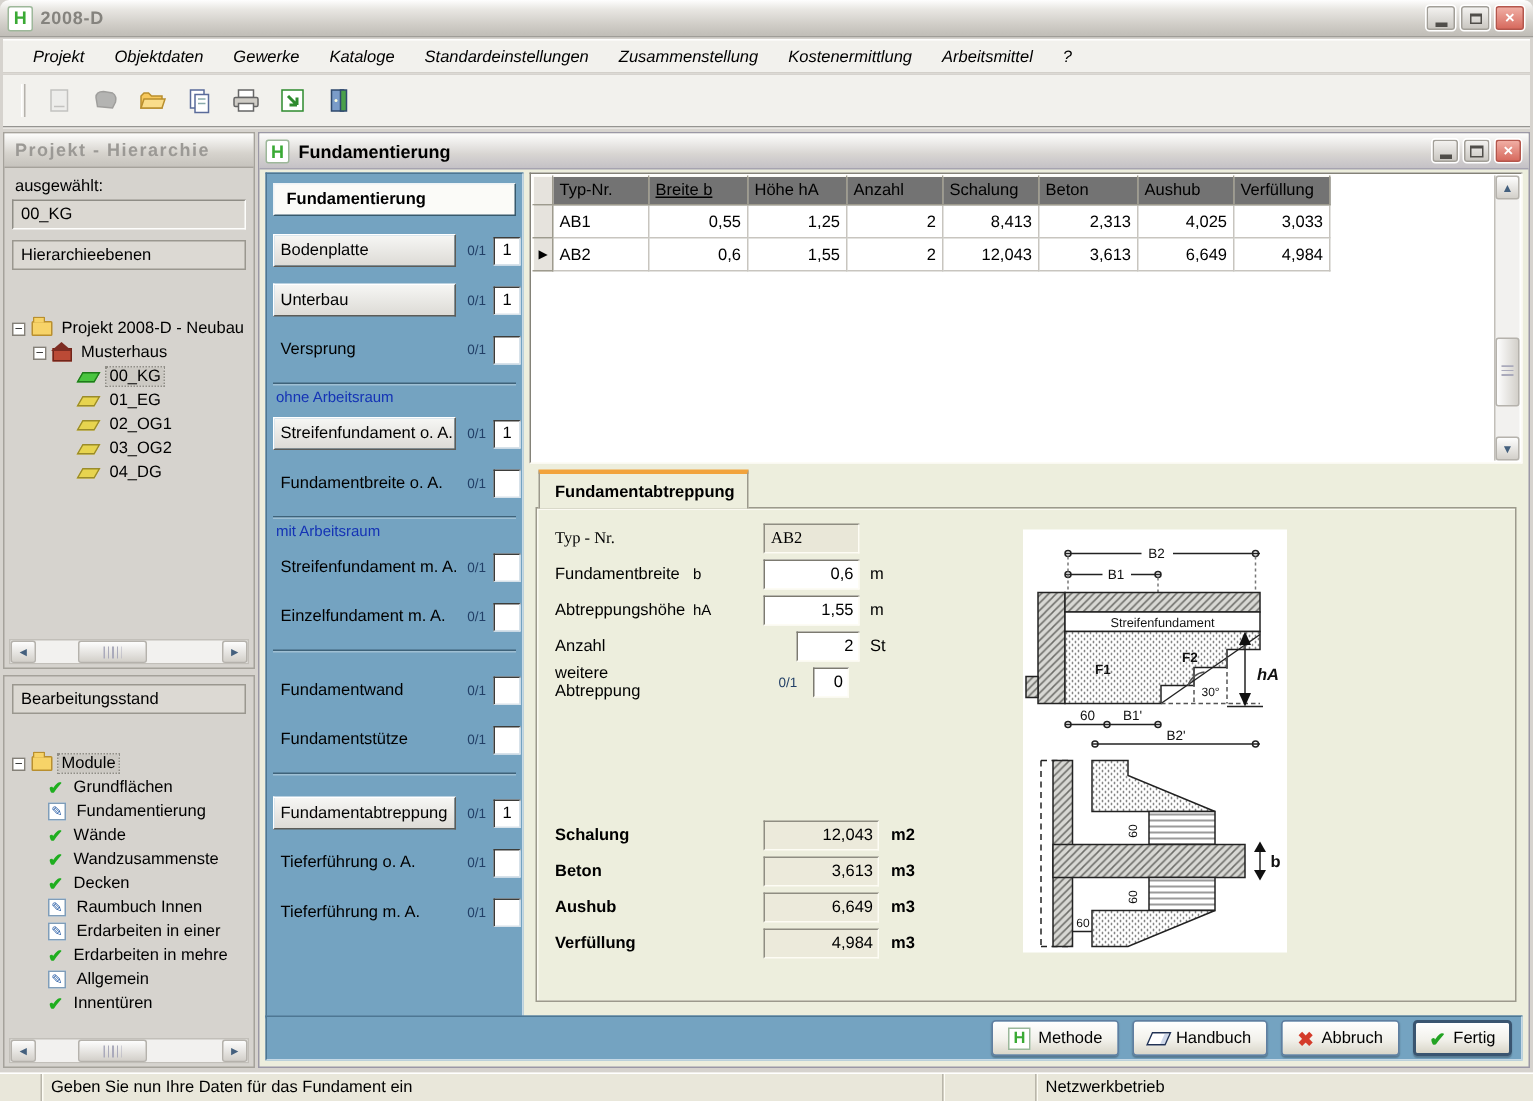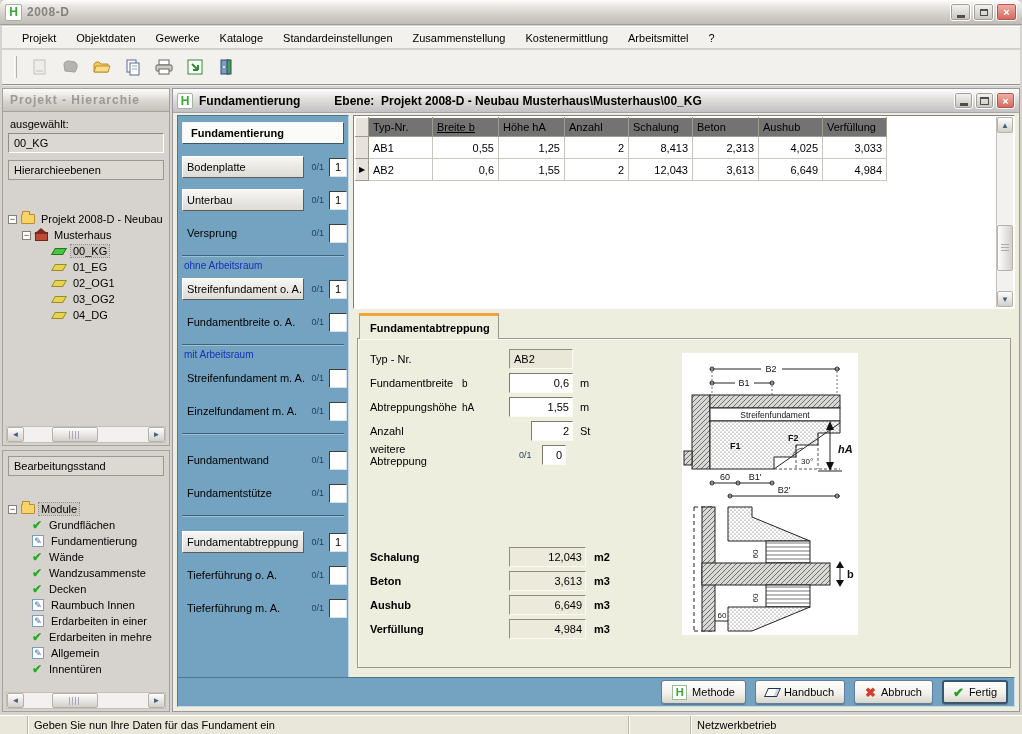--- a/index.html
+++ b/index.html
@@ -33,21 +33,21 @@
   .winbtn.close { background:linear-gradient(180deg,#f2b3a9,#d56559); color:#fff; font-weight:bold; box-shadow:inset 0 0 0 1px #b3564c; }
   .g-min { width:8px; height:3px; background:#504e4a; margin-top:8px; }
   .g-restore { width:8px; height:7px; border:1px solid #504e4a; border-top-width:2px; }
   .g-max { width:9px; height:8px; border:1px solid #504e4a; border-top-width:2px; }
   
   .menubar {
     position:absolute; top:26px; left:2px; right:2px; height:23px;
     background:#f2f1ed; border-top:1px solid #fff; border-bottom:1px solid #d3d0ca;
     display:flex; align-items:center; padding-left:10px;
   }
-  .menu-item { padding:4px 10px; }
+  .menu-item { padding:4px 10px;font-style:italic; }
   .toolbar {
     position:absolute; top:50px; left:2px; right:2px; height:36px;
     background:#f2f1ed; border-bottom:2px groove #e9e7e3;
     display:flex; align-items:center; gap:7px; padding-left:12px;
   }
   .toolgrip { width:3px; height:22px; border-left:1px solid #fff; border-right:1px solid #b5b2ac; margin-right:4px; }
   .tool { width:24px; height:24px; display:flex; align-items:center; justify-content:center; }
   .tool.disabled { opacity:.45; filter:grayscale(1); }
   
   .sidepanel { position:absolute; left:2px; width:168px; background:#d6d3ce; border:1px solid #a5a29b; }
@@ -416,21 +416,20 @@
       <span class="sarrow">◄</span>
       <span class="sthumb"></span>
       <span class="sarrow right">►</span>
     </div>
   </div>
 
   <div class="sub">
     <div class="sub-title">
       <span class="app-icon">H</span>
       <span class="sub-title-text">Fundamentierung</span>
-      <span class="sub-level">Ebene:  Projekt 2008-D - Neubau Musterhaus\Musterhaus\00_KG</span>
       <span class="winbtns">
         <span class="winbtn">
             <span class="g-min"></span>
           </span>
         <span class="winbtn">
             <span class="g-max"></span>
           </span>
         <span class="winbtn close">×</span>
       </span>
     </div>
@@ -550,21 +549,21 @@
       <div class="vscroll">
         <span class="sarrow">▲</span>
         <span class="vthumb"></span>
         <span class="sarrow bottom">▼</span>
       </div>
     </div>
 
     <div class="tab">Fundamentabtreppung</div>
     <div class="formbox">
       <div id="fieldhost">
-          <div class="frow" style="top: 10px;">
+          <div class="frow" style="top: 10px; font-family: Liberation Serif, serif;">
             <span class="flabel">Typ - Nr.</span>
             <div class="fbox ro" style="left: 139px; width: 64px;">AB2</div>
           </div>
           <div class="frow" style="top: 34px;">
             <span class="flabel">Fundamentbreite</span>
             <span class="fsub">b</span>
             <div class="fbox" style="left: 139px; width: 64px;">0,6</div>
             <span class="funit">m</span>
           </div>
           <div class="frow" style="top: 58px;">

